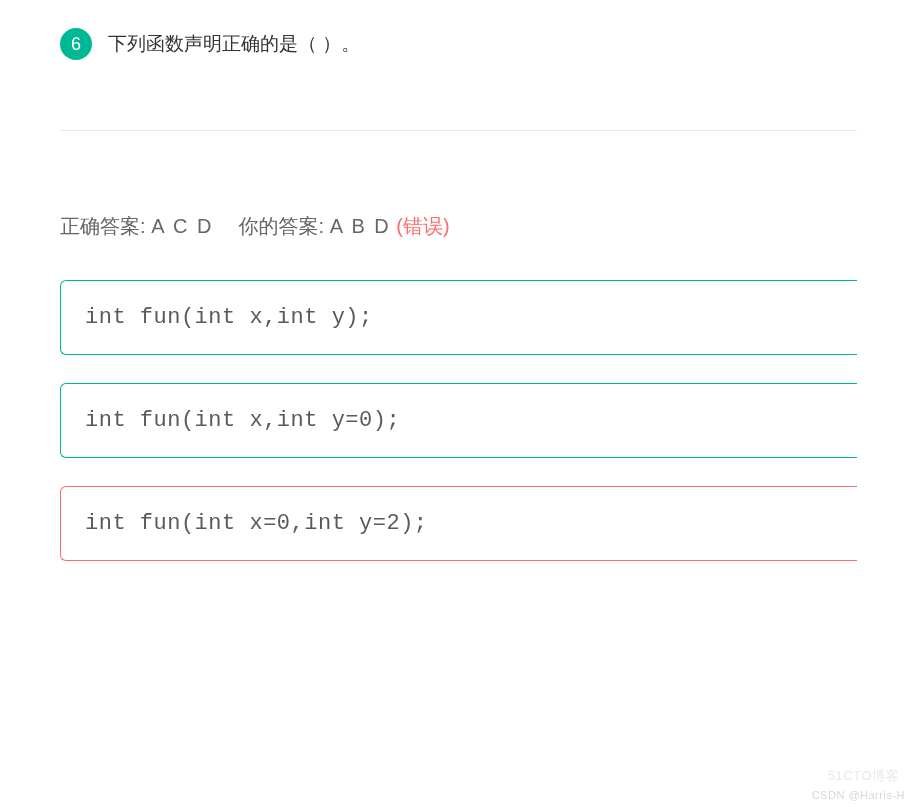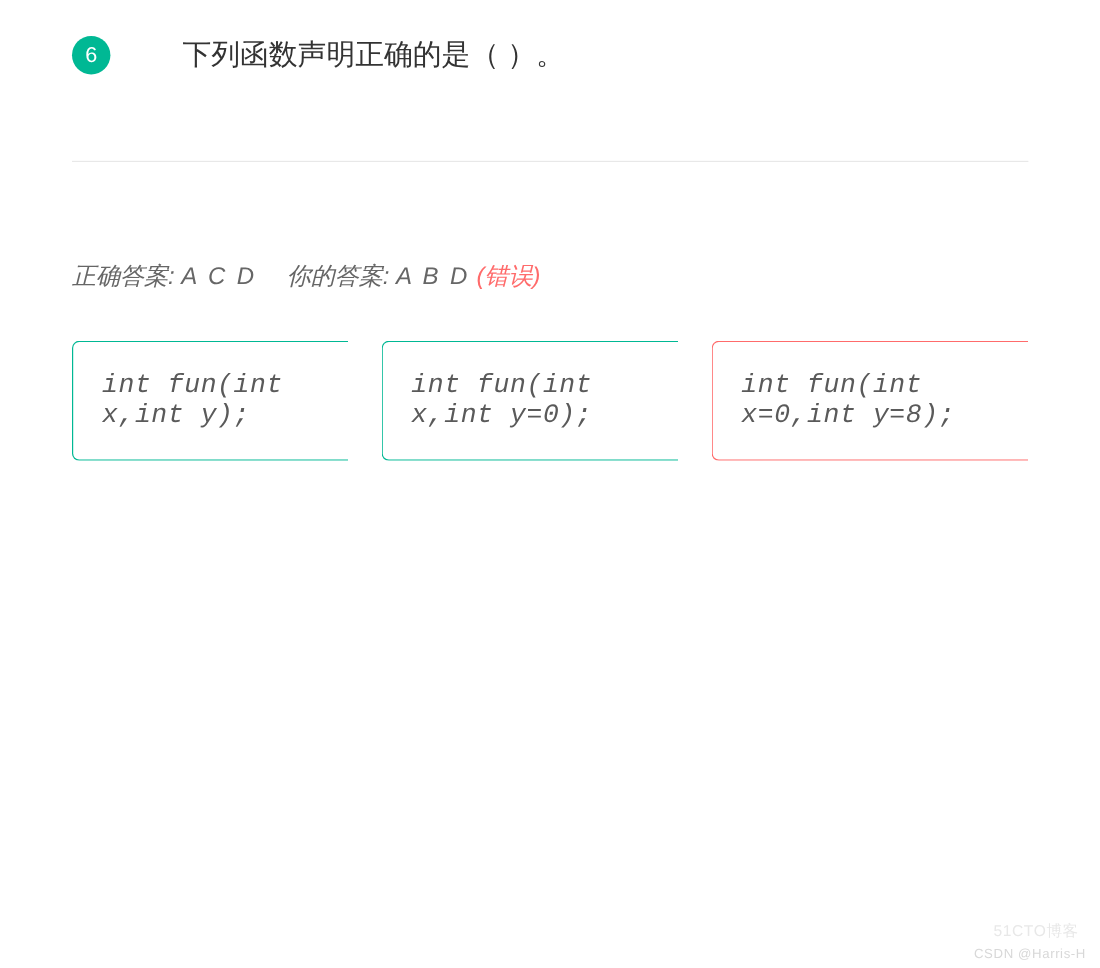--- a/index.html
+++ b/index.html
@@ -29,33 +29,31 @@
       background: #00b894;
       color: #ffffff;
       display: flex;
       align-items: center;
       justify-content: center;
       font-size: 18px;
       font-weight: 500;
       flex-shrink: 0;
     }
     .question-text {
-      font-size: 24px;
+      font-size: 19px;
       color: #333333;
       line-height: 1.5;
-      margin-left: 44px;
     }
     .divider {
       height: 1px;
       background: #e8e8e8;
       margin-top: 70px;
     }
     .answer-section {
       padding: 42px 60px 12px 60px;
-      font-style: italic;
     }
     .answer-line {
       font-size: 20px;
       color: #666666;
       margin-bottom: 40px;
     }
     .answer-label {
       color: #666666;
     }
     .answer-value {
@@ -64,21 +62,21 @@
     }
     .answer-gap {
       display: inline-block;
       width: 14px;
     }
     .wrong-marker {
       color: #ff6b6b;
     }
     .options-container {
       display: flex;
-      flex-direction: row;
+      flex-direction: column;
       gap: 28px;
     }
     .option-box {
       border: 1px solid;
       border-radius: 6px;
       padding: 24px 24px;
       font-family: "Courier New", Courier, monospace;
       font-size: 22px;
       color: #5a5a5a;
       letter-spacing: 0.5px;
@@ -127,18 +125,18 @@
     <span class="answer-gap"></span>
     <span class="answer-label">你的答案:</span>
     <span class="answer-value">A B D</span>
     <span> </span>
     <span class="wrong-marker">(错误)</span>
   </div>
 
   <div class="options-container">
     <div class="option-box option-correct">int fun(int x,int y);</div>
     <div class="option-box option-correct">int fun(int x,int y=0);</div>
-    <div class="option-box option-wrong">int fun(int x=0,int y=8);</div>
+    <div class="option-box option-wrong">int fun(int x=0,int y=2);</div>
   </div>
 </div>
 
 <div class="watermark2">51CTO博客</div>
 <div class="watermark">CSDN @Harris-H</div>
 
 </body></html>

